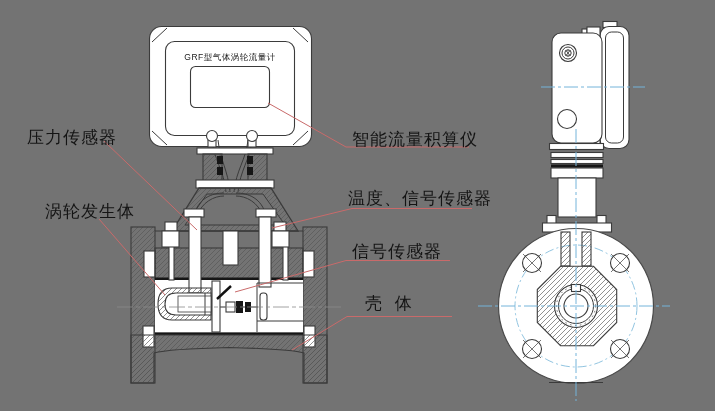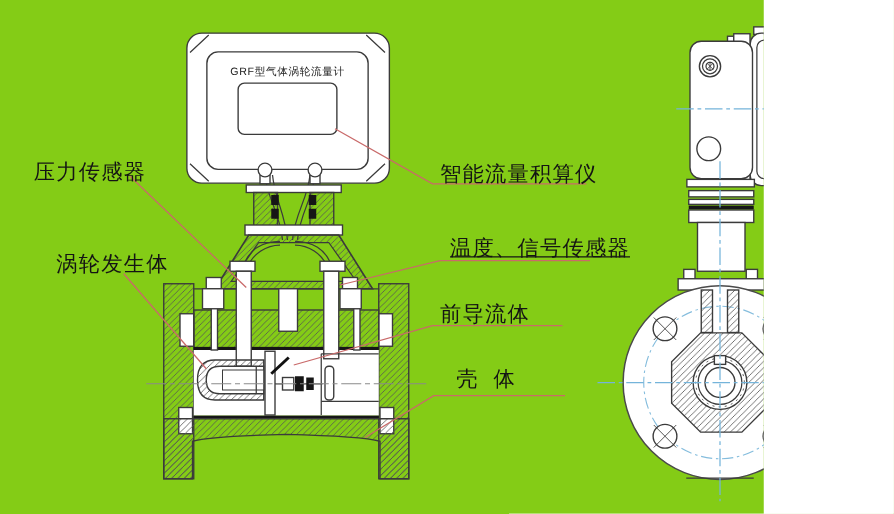--- a/index.html
+++ b/index.html
@@ -1,16 +1,16 @@
 <!DOCTYPE html>
 <html><head>
 <meta charset="utf-8">
 <style>
   html,body{margin:0;padding:0;background:#fff;}
-  .stage{position:relative;width:611px;height:411px;background:#84cc16;overflow:hidden;
+  .stage{position:relative;width:715px;height:411px;background:#737373;overflow:hidden;
          font-family:"Liberation Sans","DejaVu Sans",sans-serif;}
   .stage svg{position:absolute;left:0;top:0;}
   .lbl{position:absolute;color:#141414;font-size:17px;letter-spacing:1px;white-space:nowrap;
        font-family:"Liberation Sans","DejaVu Sans",sans-serif;}
   
   .o{fill:#ffffff;stroke:#3b3b3b;stroke-width:1.1;}
   .h{fill:url(#hatch);stroke:#3b3b3b;stroke-width:1.1;}
   .k{fill:#161616;stroke:none;}
   .t{stroke:#3b3b3b;stroke-width:1;fill:none;}
   .tt{stroke:#3b3b3b;stroke-width:1.3;fill:none;}
@@ -187,16 +187,16 @@
     <path d="M268,103 L346,147 L469,147" class="red"></path>
     <path d="M272,228 L352,208.5 L472,208.5" class="red"></path>
     <path d="M235,292 L346,260.5 L450,260.5" class="red"></path>
     <path d="M292,350 L347,316.5 L452,316.5" class="red"></path>
   </g>
 </svg>
 
 <div class="lbl" style="left:27px;top:126px;">压力传感器</div>
 <div class="lbl" style="left:45px;top:200px;">涡轮发生体</div>
 <div class="lbl" style="left:352px;top:128px;">智能流量积算仪</div>
-<div class="lbl" style="left:360px;top:187px;text-decoration:underline;">温度、信号传感器</div>
-<div class="lbl" style="left:352px;top:240px;">前导流体</div>
+<div class="lbl" style="left:348px;top:187px;">温度、信号传感器</div>
+<div class="lbl" style="left:352px;top:240px;">信号传感器</div>
 <div class="lbl" style="left:365px;top:292px;letter-spacing:4px;">壳 体</div>
 </div>
 
 </body></html>

